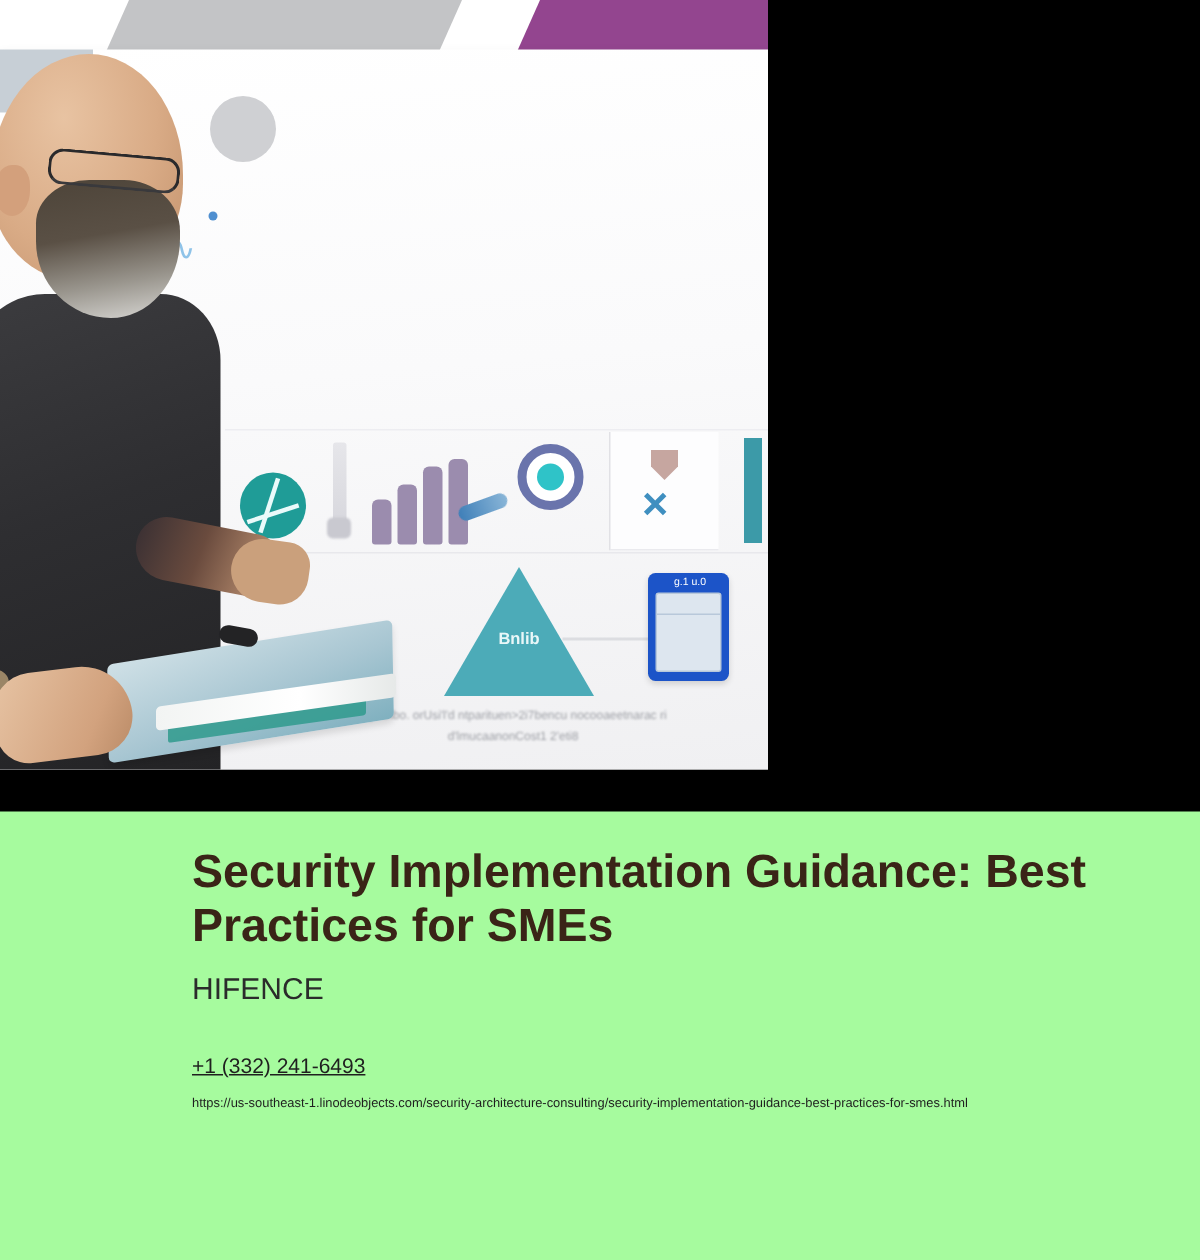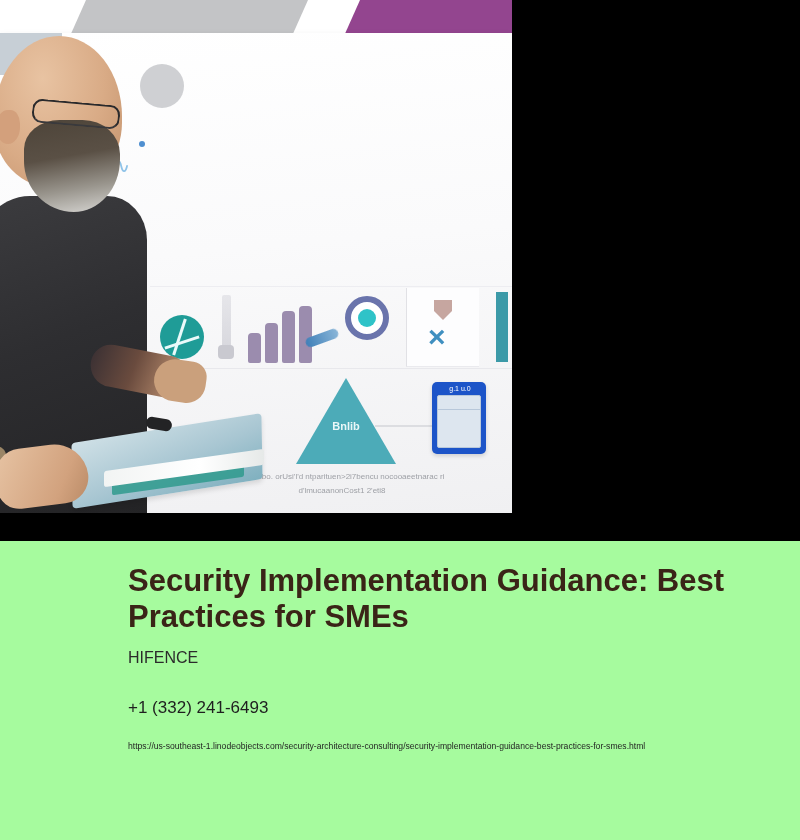--- a/index.html
+++ b/index.html
@@ -449,41 +449,42 @@
   .title {
     font-size: 31px;
     font-weight: bold;
     color: #3a2417;
     line-height: 1.16;
     margin: 0;
     max-width: 600px;
     font-family: "Liberation Sans", sans-serif;
   }
   .brand {
-    font-size: 16px;
+    font-size: 20px;
     color: #2b2b2b;
     margin: 14px 0 16px 0;
     font-family: "Liberation Sans", sans-serif;
   }
   .contact {
     margin-top: 26px;
   }
   .contact-line {
-    font-size: 17px;
+    font-size: 14px;
     color: #1f1f1f;
     line-height: 1.82;
     font-family: "Liberation Sans", sans-serif;
+    text-decoration: underline;
   }
   .url {
     font-size: 8.6px;
     color: #1f1f1f;
     line-height: 2.15;
     word-break: break-all;
     max-width: 638px;
-    margin-top: 13px;
+    margin-top: 3px;
     font-family: "Liberation Sans", sans-serif;
   }
 </style>
 </head>
 <body>
 
 <div class="page">
 
   <div class="hero">
     <div class="hero-bg"></div>

